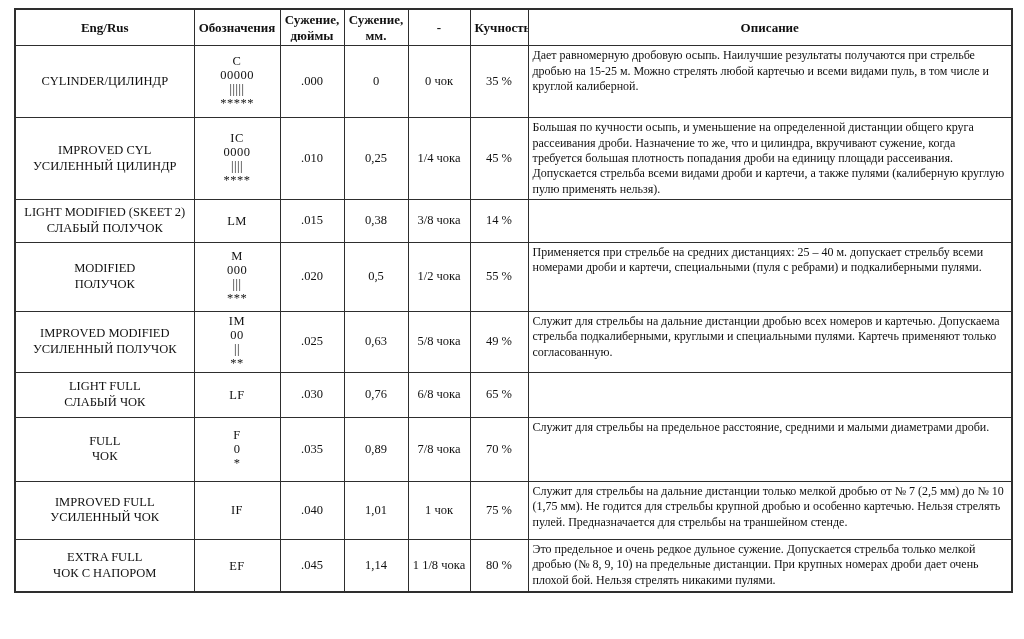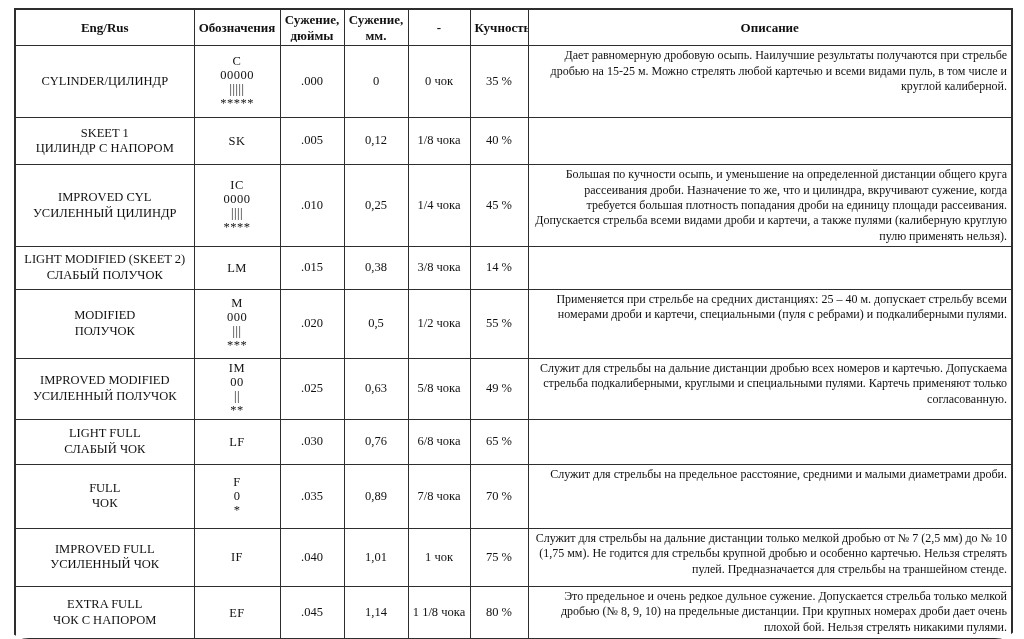--- a/index.html
+++ b/index.html
@@ -43,21 +43,21 @@
     vertical-align: middle;
     font-size: 12.5px;
     white-space: pre-line;
     line-height: 1.25;
   }
   td.desig {
     line-height: 1.12;
     letter-spacing: 0.5px;
   }
   td.desc {
-    text-align: right;
+    text-align: left;
     vertical-align: top;
     font-size: 12px;
     line-height: 1.28;
     padding: 1px 4px 2px 4px;
   }
 </style>
 </head>
 <body>
 
 <div class="page">
@@ -89,30 +89,20 @@
         <td class="c">CYLINDER/ЦИЛИНДР</td>
         <td class="c desig">C
 00000
 |||||
 *****</td>
         <td class="c">.000</td>
         <td class="c">0</td>
         <td class="c">0 чок</td>
         <td class="c">35 %</td>
         <td class="desc">Дает равномерную дробовую осыпь. Наилучшие результаты получаются при стрельбе дробью на 15-25 м. Можно стрелять любой картечью и всеми видами пуль, в том числе и круглой калиберной.</td>
-      </tr>
-      <tr style="height:47px">
-        <td class="c">SKEET 1
-ЦИЛИНДР С НАПОРОМ</td>
-        <td class="c desig">SK</td>
-        <td class="c">.005</td>
-        <td class="c">0,12</td>
-        <td class="c">1/8 чока</td>
-        <td class="c">40 %</td>
-        <td class="desc"></td>
       </tr>
       <tr style="height:81px">
         <td class="c">IMPROVED CYL
 УСИЛЕННЫЙ ЦИЛИНДР</td>
         <td class="c desig">IC
 0000
 ||||
 ****</td>
         <td class="c">.010</td>
         <td class="c">0,25</td>

